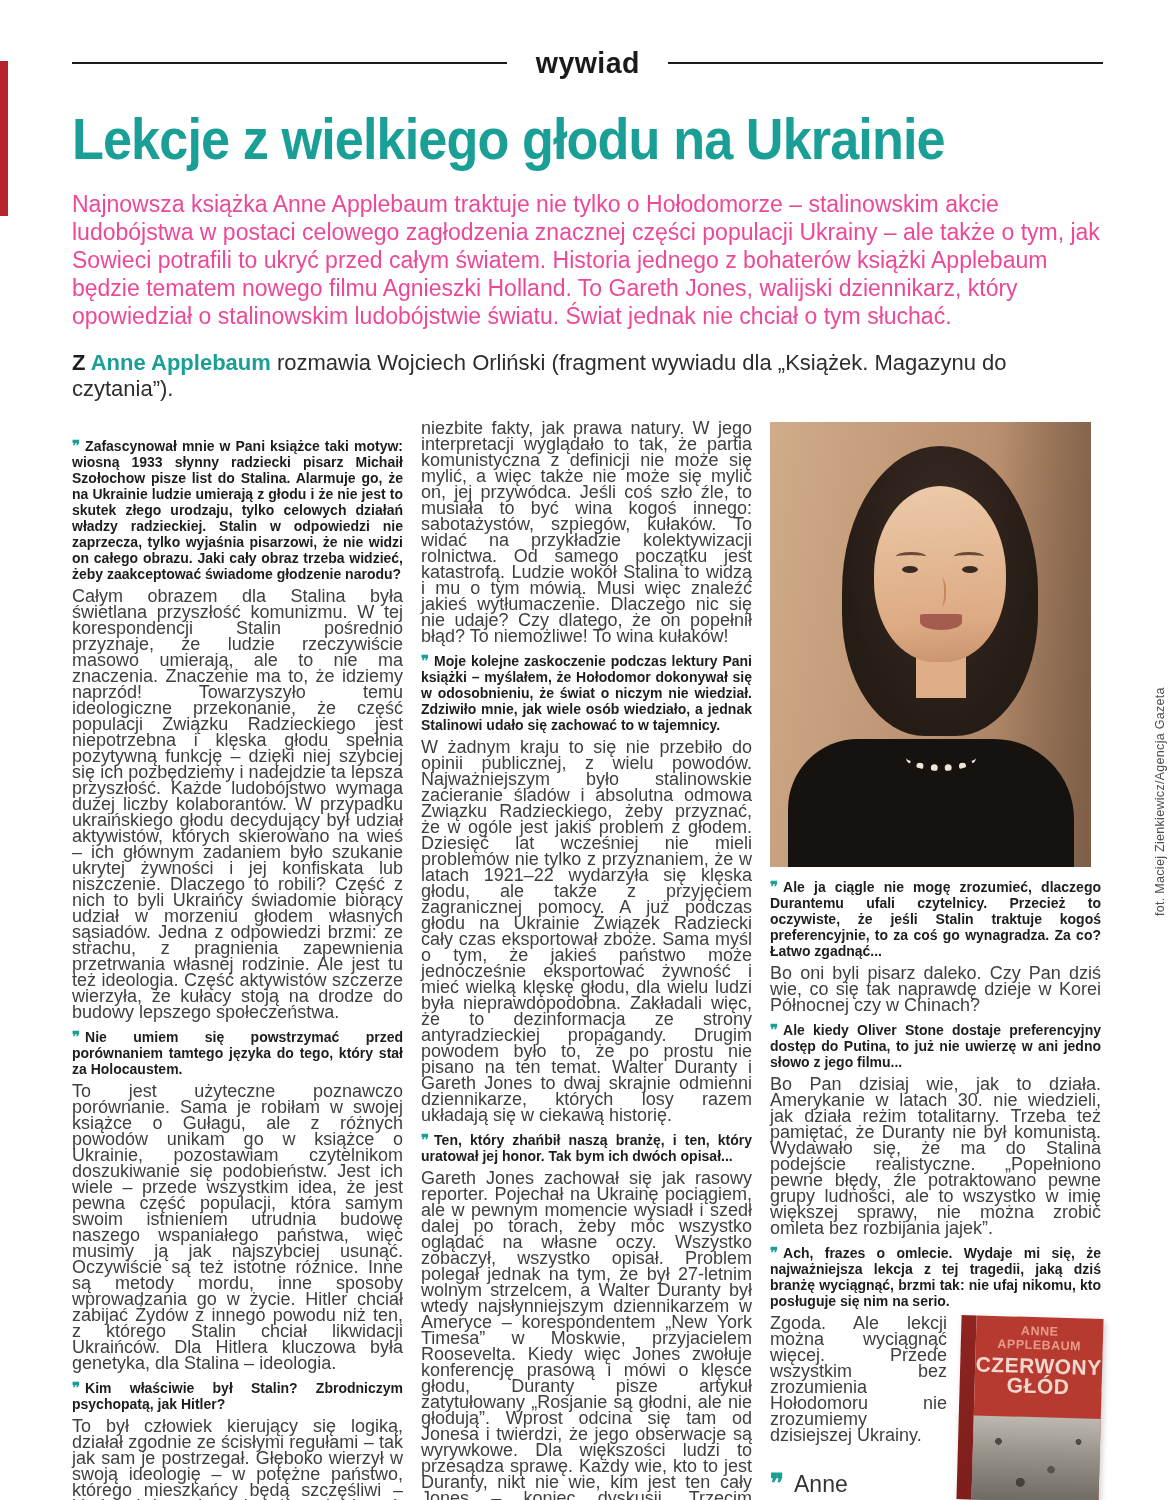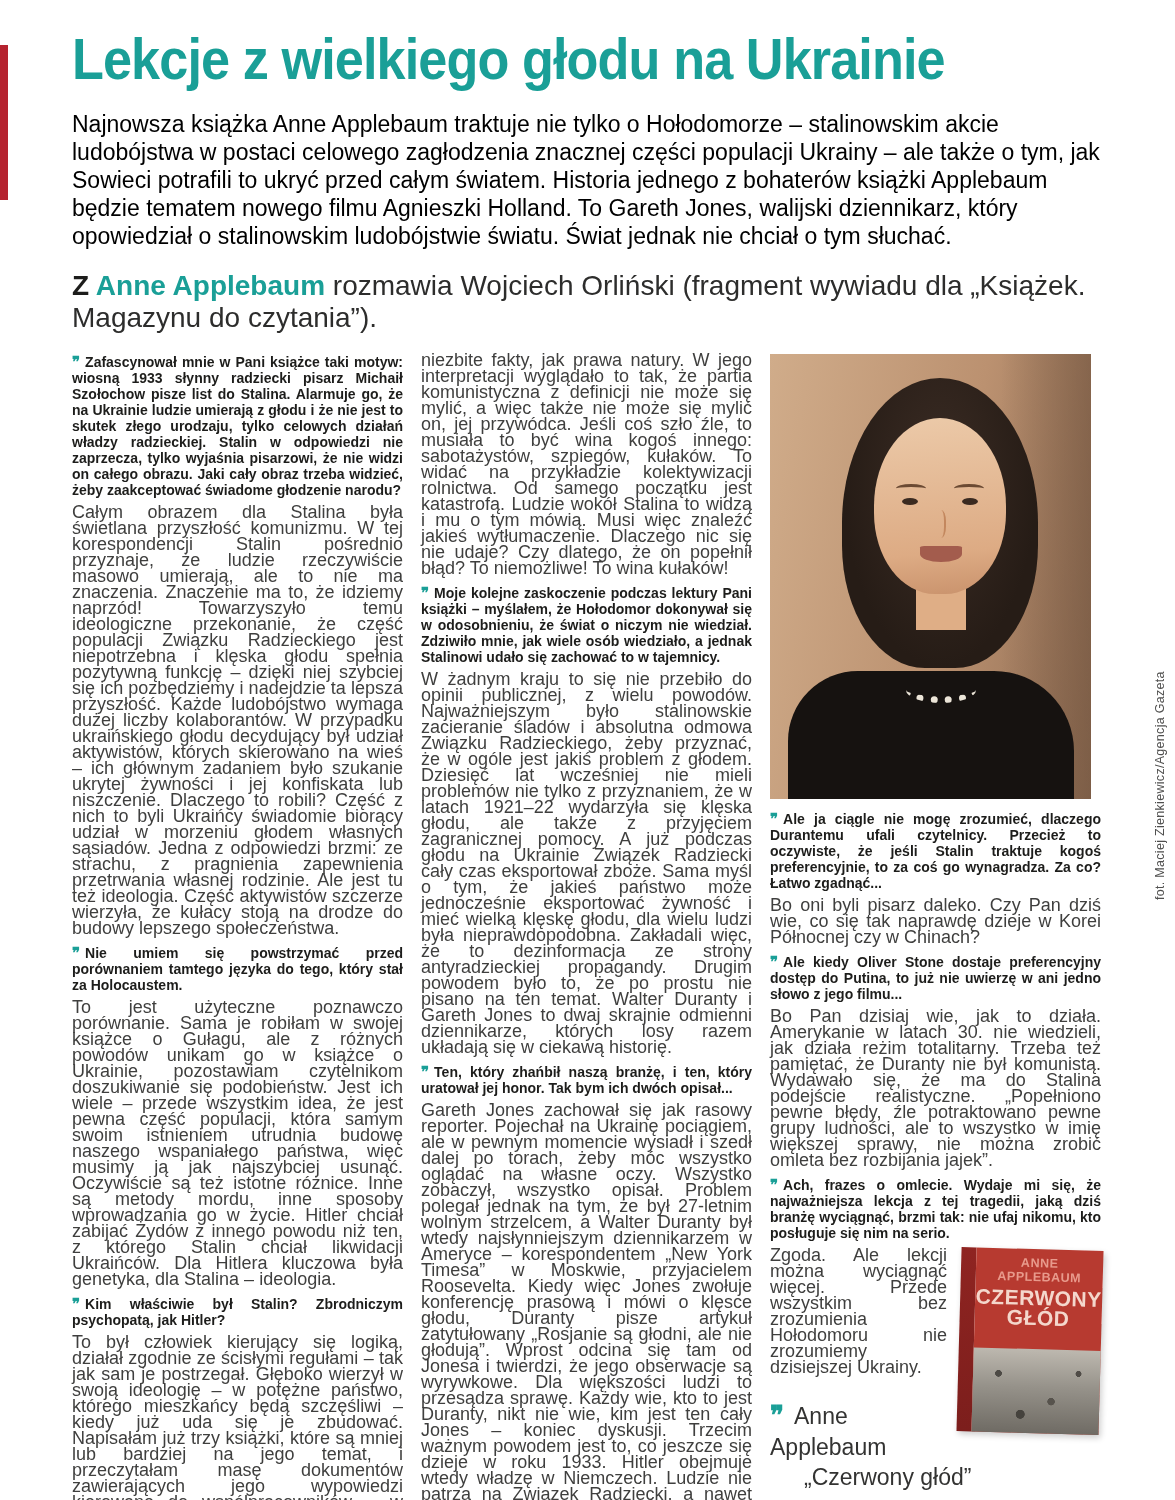--- a/index.html
+++ b/index.html
@@ -14,31 +14,31 @@
 
   
   .kicker-row { display:flex; align-items:center; margin-top:46px; }
   .kicker-rule { flex:1; border-top:2px solid #1a1a1a; }
   .kicker { font-size:30px; font-weight:600; color:#1a1a1a; letter-spacing:.5px; padding:0 26px; transform:scaleX(.95); }
   h1.headline {
     margin-top:30px; font-size:58px; font-weight:800; color:#1a9f97;
     letter-spacing:-1px; line-height:1; white-space:nowrap;
     transform:scaleX(.90); transform-origin:left center;
   }
-  .lead { margin-top:22px; font-size:23px; line-height:28px; color:#000000; }
-  .byline { margin-top:20px; font-size:28px; color:#2d2d2c; }
+  .lead { margin-top:22px; font-size:23px; line-height:28px; color:#ec4899; }
+  .byline { margin-top:20px; font-size:22px; color:#2d2d2c; }
   .byline .by-prefix { font-weight:700; color:#1d1d1b; }
   .byline .by-name { font-weight:700; color:#1a9f97; }
   .byline .by-rest { font-weight:500; color:#2d2d2c; }
 
   
   .columns { display:flex; gap:18px; margin-top:18px; }
   .col { width:331px; flex:0 0 331px; }
   p.q { font-size:14px; line-height:16px; font-weight:700; color:#1d1d1b; text-align:justify; margin:9px 0 6px; }
-  p.q:first-child { margin-top:2px; }
+  p.q:first-child { margin-top:18px; }
   p.a { font-size:18px; line-height:16px; color:#3f3f3e; text-align:justify; margin:0 0 9px; }
   .qmark { color:#1a9f97; font-weight:700; margin-right:5px; font-size:15px; }
 
   
   .photo { position:relative; width:321px; height:445px; overflow:hidden; margin:2px 0 12px; background:linear-gradient(105deg,#cba687 0%,#b78e6c 45%,#91705486 70%,#8a6950 100%); }
   .ph-bg { position:absolute; inset:0; background:linear-gradient(100deg,#d0ac8a 0%,#bb9170 55%,#8d6b52 100%); }
   .ph-shadow { position:absolute; right:0; top:0; width:90px; height:100%; background:linear-gradient(90deg,transparent,#6f523d88); }
   .ph-hair { position:absolute; left:72px; top:24px; width:196px; height:290px; background:radial-gradient(ellipse at 50% 35%,#3b2c24 0%,#261c16 70%); border-radius:52% 52% 44% 44%; }
   .ph-face { position:absolute; left:104px; top:64px; width:132px; height:176px; background:linear-gradient(175deg,#eccaa9 0%,#ddab84 75%,#c9926c 100%); border-radius:50% 50% 46% 46%; }
   .ph-brow { position:absolute; width:30px; height:9px; border-top:3px solid #6b4a33; border-radius:50%; top:66px; }
@@ -76,20 +76,25 @@
   .attribution .qmark { font-size:26px; margin-right:10px; }
   .attr-title { display:block; margin-left:34px; }
 </style>
 </head>
 <body>
 
 <div class="page">
   <div class="red-strip"></div>
 
   <header>
+    <div class="kicker-row">
+      <span class="kicker-rule"></span>
+      <span class="kicker">wywiad</span>
+      <span class="kicker-rule"></span>
+    </div>
     <h1 class="headline">Lekcje z wielkiego głodu na Ukrainie</h1>
     <p class="lead">Najnowsza książka Anne Applebaum traktuje nie tylko o Hołodomorze – stalinowskim akcie ludobójstwa w postaci celowego zagłodzenia znacznej części populacji Ukrainy – ale także o tym, jak Sowieci potrafili to ukryć przed całym światem. Historia jednego z bohaterów książki Applebaum będzie tematem nowego filmu Agnieszki Holland. To Gareth Jones, walijski dziennikarz, który opowiedział o stalinowskim ludobójstwie światu. Świat jednak nie chciał o tym słuchać.</p>
     <p class="byline">
       <span class="by-prefix">Z </span><span class="by-name">Anne Applebaum</span><span class="by-rest"> rozmawia Wojciech Orliński (fragment wywiadu dla „Książek. Magazynu do czytania”).</span>
     </p>
   </header>
 
   <main class="columns">
 
     <section class="col">

